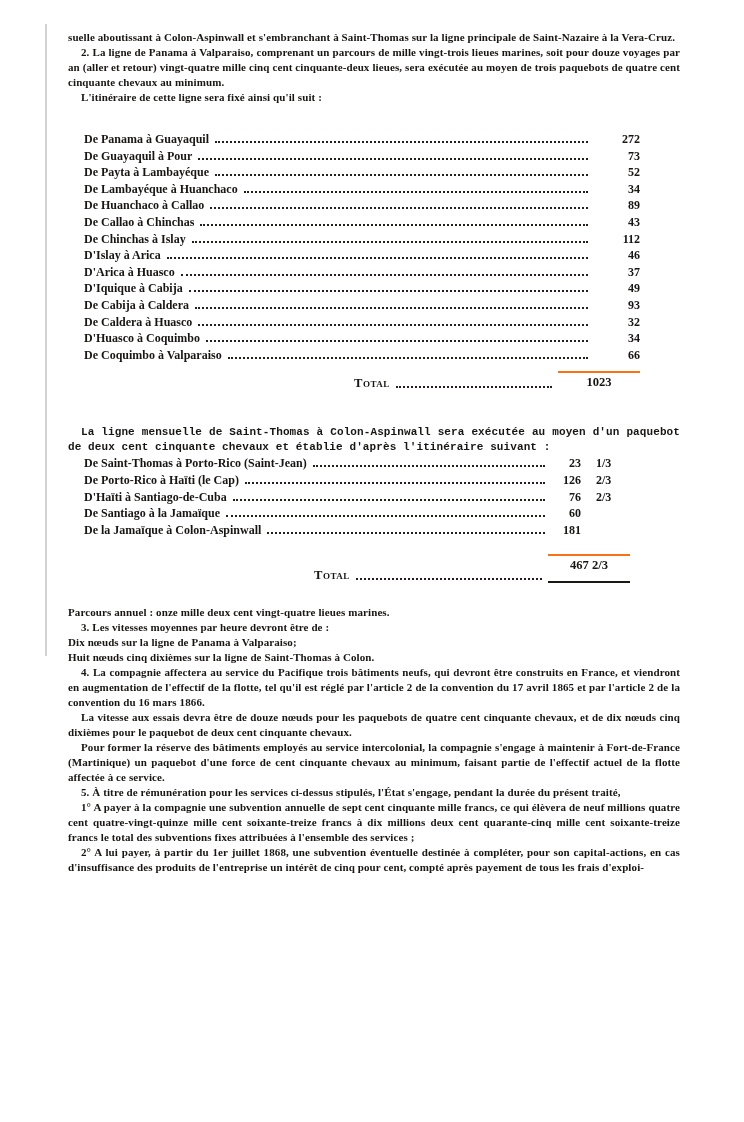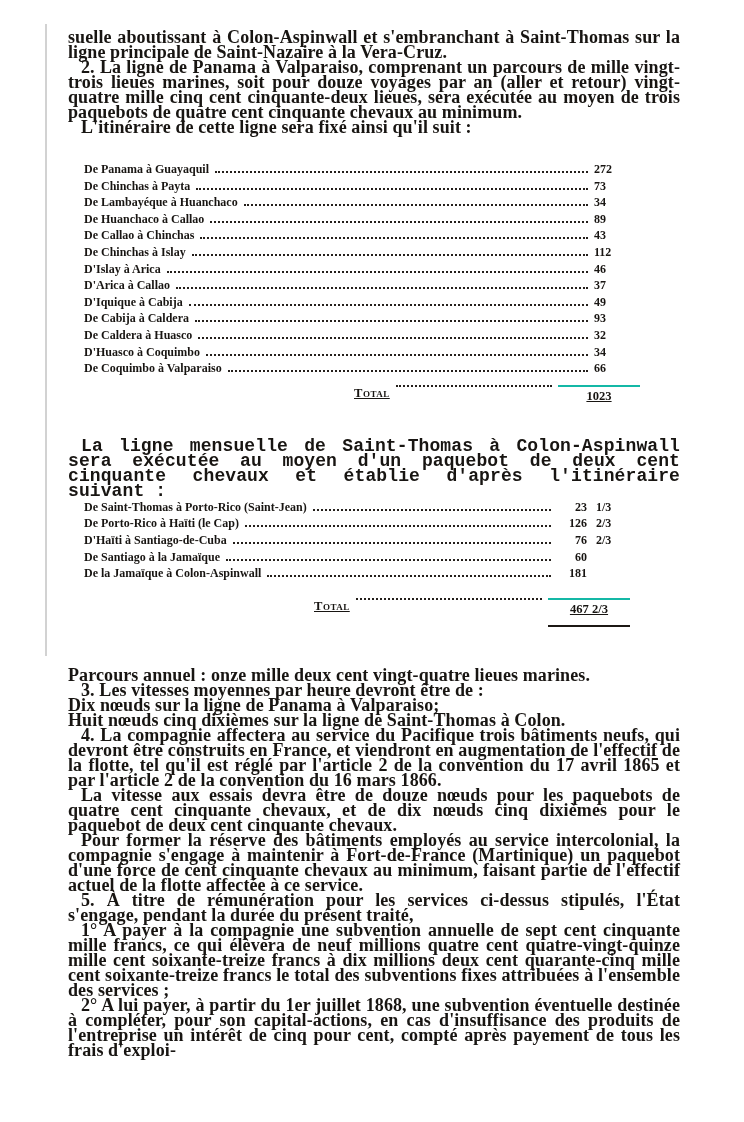--- a/index.html
+++ b/index.html
@@ -25,21 +25,21 @@
     background: #d2d2d2;
   }
   .page {
     position: absolute;
     left: 68px;
     top: 30px;
     width: 612px;
   }
   p {
     margin: 0;
-    font-size: 18px;
+    font-size: 11px;
     line-height: 15px;
     text-align: justify;
     letter-spacing: 0.1px;
   }
   p.indent { text-indent: 13px; }
 
   
   .itin-table {
     margin: 26px 40px 0 16px;
   }
@@ -50,72 +50,76 @@
     font-size: 12px;
     line-height: 16.6px;
     white-space: nowrap;
   }
   .leader {
     flex: 1;
     border-bottom: 2px dotted #241f1b;
     margin: 0 6px 3px 6px;
     min-width: 20px;
   }
-  .tval { width: 46px; }
+  .tval { width: 46px; text-align: right; }
   .tval2-int { width: 30px; text-align: right; }
-  .tval2-frac { width: 34px; text-align: left; padding-left: 9px; }
+  .tval2-frac { width: 34px; text-align: left; padding-left: 15px; }
 
   .total-row {
     display: flex;
-    align-items: flex-start;
+    align-items: flex-end;
     font-size: 12.6px;
     line-height: 16px;
     white-space: nowrap;
-    text-decoration: underline;
   }
   .total-row.t1 { margin: 8px 40px 0 286px; }
   .total-row.t2 { margin: 16px 50px 0 246px; }
   .total-label {
     font-variant: small-caps;
     letter-spacing: 0.5px;
   }
   .total-val {
     min-width: 74px;
     text-align: center;
     padding: 1px 4px 1px 4px;
-    border-top: 2px solid #14b8a6;
+    border-top: 2px solid #f97316;
   }
   .total-val.double { border-bottom: 2px solid #1c1814; padding-bottom: 8px; }
 
   .sec2-intro { margin-top: 34px; font-family: Liberation Mono, monospace; }
-  .bottom-block { margin-top: 41px; }
+  .bottom-block { margin-top: 22px; }
 </style>
 </head>
 <body>
 
 <div class="fold-line"></div>
 
 <div class="page">
 
   <p>suelle aboutissant à Colon-Aspinwall et s'embranchant à Saint-Thomas sur la ligne principale de Saint-Nazaire à la Vera-Cruz.</p>
   <p class="indent">2. La ligne de Panama à Valparaiso, comprenant un parcours de mille vingt-trois lieues marines, soit pour douze voyages par an (aller et retour) vingt-quatre mille cinq cent cinquante-deux lieues, sera exécutée au moyen de trois paquebots de quatre cent cinquante chevaux au minimum.</p>
   <p class="indent">L'itinéraire de cette ligne sera fixé ainsi qu'il suit :</p>
 
   <div class="itin-table">
     <div class="trow">
         <span>De Panama à Guayaquil</span>
         <span class="leader"></span>
         <span class="tval">272</span>
       </div>
     <div class="trow">
-        <span>De Chinchas à Payta</span>
+        <span>De Guayaquil à Pour</span>
         <span class="leader"></span>
         <span class="tval">73</span>
       </div>
     <div class="trow">
+        <span>De Payta à Lambayéque</span>
+        <span class="leader"></span>
+        <span class="tval">52</span>
+      </div>
+    <div class="trow">
         <span>De Lambayéque à Huanchaco</span>
         <span class="leader"></span>
         <span class="tval">34</span>
       </div>
     <div class="trow">
         <span>De Huanchaco à Callao</span>
         <span class="leader"></span>
         <span class="tval">89</span>
       </div>
     <div class="trow">
@@ -127,21 +131,21 @@
         <span>De Chinchas à Islay</span>
         <span class="leader"></span>
         <span class="tval">112</span>
       </div>
     <div class="trow">
         <span>D'Islay à Arica</span>
         <span class="leader"></span>
         <span class="tval">46</span>
       </div>
     <div class="trow">
-        <span>D'Arica à Callao</span>
+        <span>D'Arica à Huasco</span>
         <span class="leader"></span>
         <span class="tval">37</span>
       </div>
     <div class="trow">
         <span>D'Iquique à Cabija</span>
         <span class="leader"></span>
         <span class="tval">49</span>
       </div>
     <div class="trow">
         <span>De Cabija à Caldera</span>

